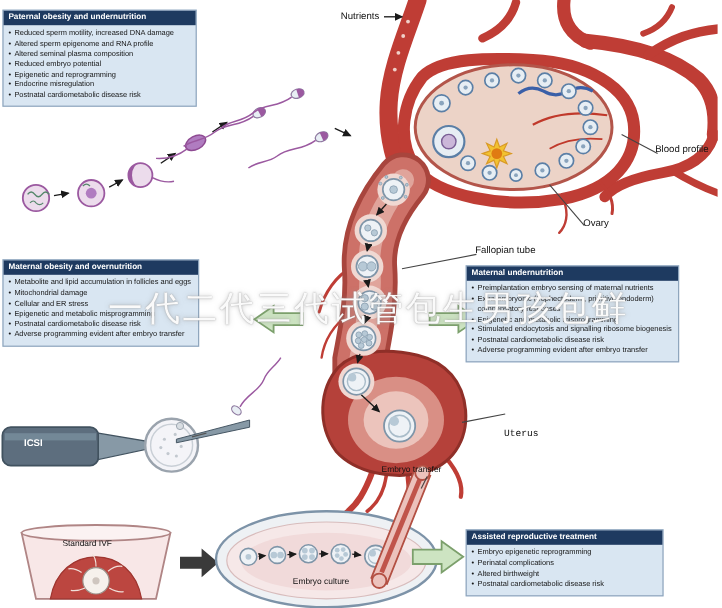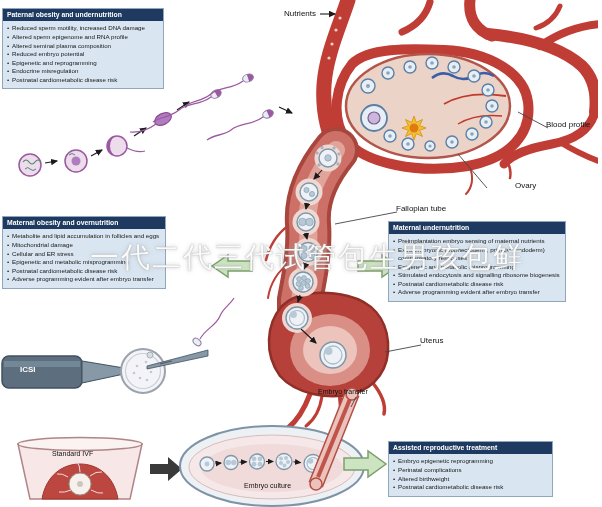--- a/index.html
+++ b/index.html
@@ -364,23 +364,23 @@
     <ul class="box-body">
       <li>Embryo epigenetic reprogramming</li>
       <li>Perinatal complications</li>
       <li>Altered birthweight</li>
       <li>Postnatal cardiometabolic disease risk</li>
     </ul>
   </div>
 
   <div class="fig-label" style="left:284px; top:9px;">Nutrients</div>
   <div class="fig-label" style="left:546px; top:120px;">Blood profile</div>
-  <div class="fig-label" style="left:515px; top:181px;text-align:right;">Ovary</div>
+  <div class="fig-label" style="left:486px; top:181px;text-align:right;">Ovary</div>
   <div class="fig-label" style="left:396px; top:204px;text-align:right;">Fallopian tube</div>
-  <div class="fig-label" style="left:420px; top:336px;">Uterus</div>
+  <div class="fig-label" style="left:420px; top:357px;font-family:Liberation Mono, monospace;">Uterus</div>
   <div class="fig-label small" style="left:318px; top:388px;">Embryo transfer</div>
   <div class="fig-label on-dark" style="left:20px; top:365px;">ICSI</div>
   <div class="fig-label small" style="left:52px; top:450px;">Standard IVF</div>
   <div class="fig-label small" style="left:244px; top:482px;">Embryo culture</div>
 
   <div class="watermark">一代二代三代试管包生男孩包鲜</div>
 
 </div>
 
 </body></html>

